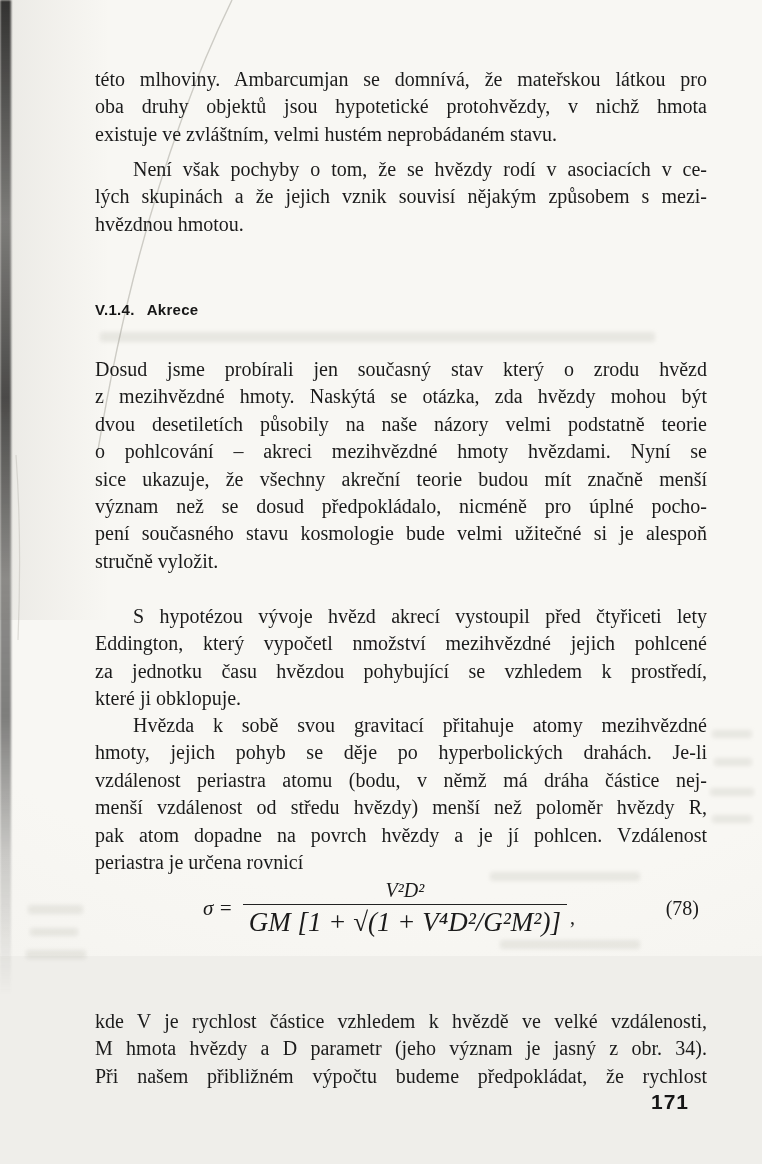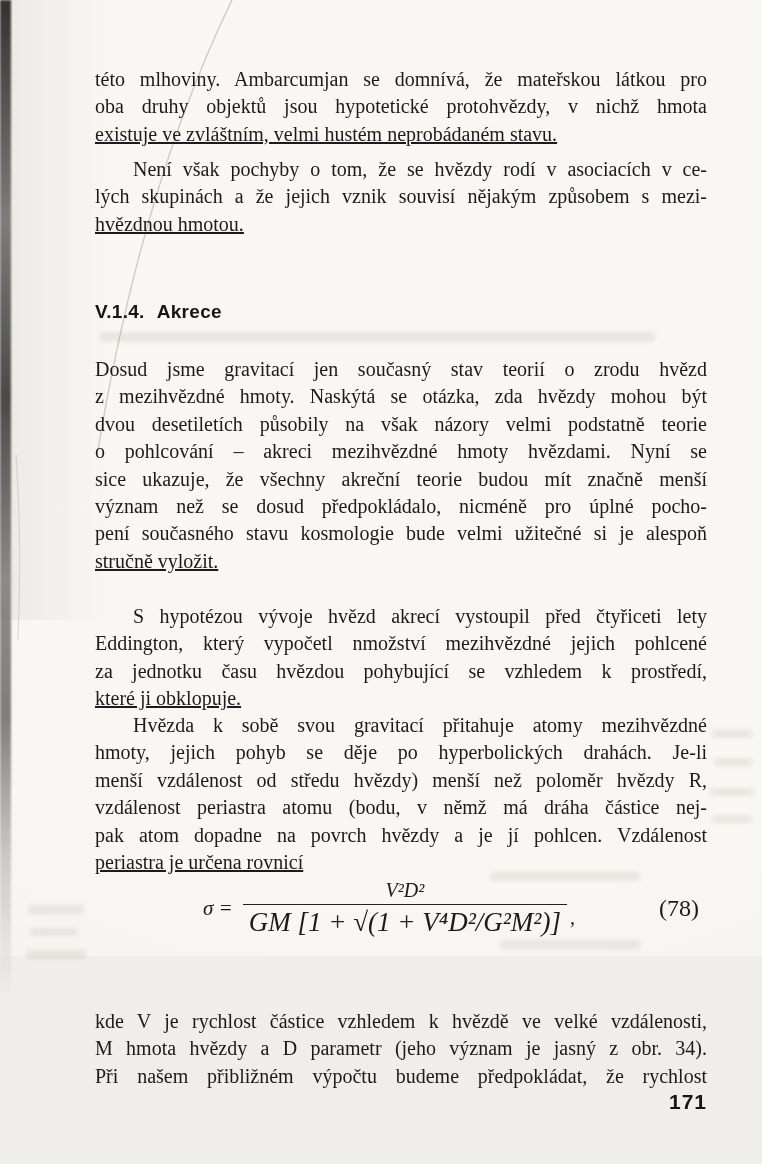--- a/index.html
+++ b/index.html
@@ -42,51 +42,51 @@
   .content{
     position:absolute;left:95px;top:0;width:612px;height:100%;
   }
   .para{position:absolute;left:0;width:612px;font-size:20px;}
   .line{
     line-height:27.4px;height:27.4px;
     text-align:justify;text-align-last:justify;
     white-space:nowrap;overflow:visible;
   }
   .line.j{white-space:normal;overflow:hidden;}
-  .line.end{text-align-last:left;white-space:normal;text-decoration:underline;}
+  .line.end{text-align-last:left;white-space:normal;}
   .line.ind{padding-left:38px;}
   .heading{
     position:absolute;left:0;top:301px;
     font-family:"Liberation Sans", sans-serif;
-    font-weight:bold;font-size:19px;letter-spacing:0.3px;
+    font-weight:bold;font-size:15px;letter-spacing:0.3px;
     color:#161616;
   }
   .heading .hnum{margin-right:12px;}
   
   .equation-row{
     position:absolute;left:0;top:866px;width:612px;height:84px;
     display:flex;align-items:center;
     font-size:20px;
   }
   .eq-lhs{
     font-style:italic;font-size:21px;margin-left:108px;margin-right:10px;
   }
   .frac{
     display:inline-block;text-align:center;vertical-align:middle;
     font-style:italic;
   }
   .frac .num{display:block;padding:0 6px 2px 6px;font-size:20px;}
   .frac .den{display:block;border-top:1.6px solid #222;padding:2px 6px 0 6px;font-size:27px;}
   .eq-comma{align-self:center;margin-left:3px;margin-top:18px;font-size:20px;}
-  .eq-number{margin-left:auto;margin-right:8px;font-size:24px;}
+  .eq-number{margin-left:auto;margin-right:8px;font-size:20px;}
   .page-number{
     position:absolute;left:633px;top:1090px;width:74px;
     font-family:"Liberation Sans", sans-serif;
     font-weight:bold;font-size:21px;letter-spacing:1px;
-    text-align:right;color:#161616;
+    text-align:center;color:#161616;
   }
 </style>
 </head>
 <body>
 
 <div class="page">
 
   <div class="edge-shadow"></div>
   <div class="left-tint"></div>
   <svg class="crease-svg" width="762" height="1164">
@@ -117,42 +117,42 @@
       <div class="line j ind">Není však pochyby o tom, že se hvězdy rodí v asociacích v ce-</div>
       <div class="line j">lých skupinách a že jejich vznik souvisí nějakým způsobem s mezi-</div>
       <div class="line end">hvězdnou hmotou.</div>
     </div>
 
     <div class="heading">
       <span class="hnum">V.1.4.</span><span>Akrece</span>
     </div>
 
     <div class="para" style="top:356px">
-      <div class="line j">Dosud jsme gravitací jen současný stav teorií o zrodu hvězd</div>
+      <div class="line j">Dosud jsme probírali jen současný stav který o zrodu hvězd</div>
       <div class="line j">z mezihvězdné hmoty. Naskýtá se otázka, zda hvězdy mohou být</div>
-      <div class="line j">dvou desetiletích působily na však názory velmi podstatně teorie</div>
+      <div class="line j">dvou desetiletích působily na naše názory velmi podstatně teorie</div>
       <div class="line j">o pohlcování – akreci mezihvězdné hmoty hvězdami. Nyní se</div>
       <div class="line j">sice ukazuje, že všechny akreční teorie budou mít značně menší</div>
       <div class="line j">význam než se dosud předpokládalo, nicméně pro úplné pocho-</div>
       <div class="line j">pení současného stavu kosmologie bude velmi užitečné si je alespoň</div>
       <div class="line end">stručně vyložit.</div>
     </div>
 
     <div class="para" style="top:603px">
       <div class="line j ind">S hypotézou vývoje hvězd akrecí vystoupil před čtyřiceti lety</div>
       <div class="line j">Eddington, který vypočetl nmožství mezihvězdné jejich pohlcené</div>
       <div class="line j">za jednotku času hvězdou pohybující se vzhledem k prostředí,</div>
       <div class="line end">které ji obklopuje.</div>
     </div>
 
     <div class="para" style="top:712px">
       <div class="line j ind">Hvězda k sobě svou gravitací přitahuje atomy mezihvězdné</div>
       <div class="line j">hmoty, jejich pohyb se děje po hyperbolických drahách. Je-li</div>
+      <div class="line j">vzdálenost periastra atomu (bodu, v němž má dráha částice nej-</div>
       <div class="line j">menší vzdálenost od středu hvězdy) menší než poloměr hvězdy R,</div>
-      <div class="line j">vzdálenost periastra atomu (bodu, v němž má dráha částice nej-</div>
       <div class="line j">pak atom dopadne na povrch hvězdy a je jí pohlcen. Vzdálenost</div>
       <div class="line end">periastra je určena rovnicí</div>
     </div>
 
     <div class="equation-row">
       <span class="eq-lhs">σ =</span>
       <span class="frac">
         <span class="num">V²D²</span>
         <span class="den">GM [1 + √(1 + V⁴D²/G²M²)]</span>
       </span>

